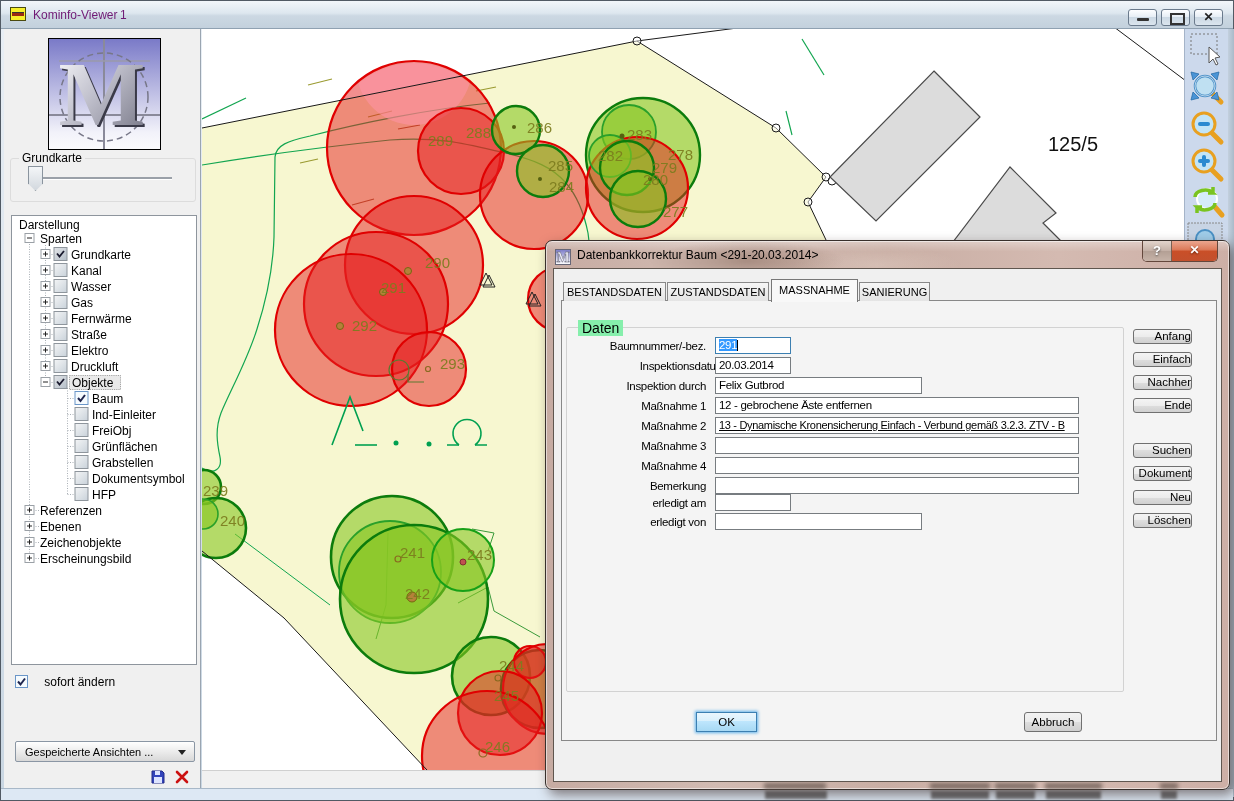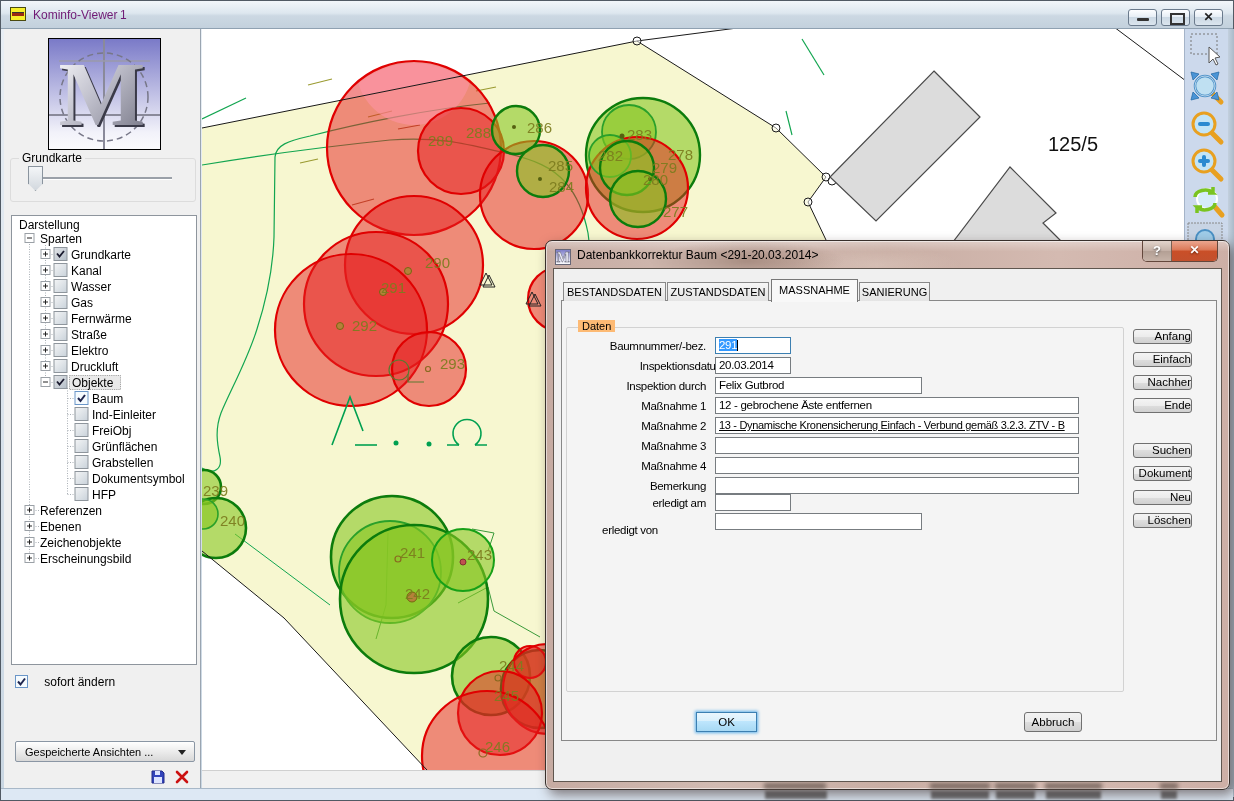--- a/index.html
+++ b/index.html
@@ -481,32 +481,32 @@
 
   <div class="abs" style="left:7px;top:27px;width:669px;height:514px;background:#f0f0f0;border:1px solid #5f564f;box-sizing:border-box;">
 
     <div class="abs" style="left:7px;top:31px;width:656px;height:441px;background:#f4f4f4;border:1px solid #888;box-sizing:border-box;"></div>
     <div class="abs tab" style="left:9px;top:13px;width:103px;">BESTANDSDATEN</div>
     <div class="abs tab" style="left:113px;top:13px;width:102px;">ZUSTANDSDATEN</div>
     <div class="abs tab" style="left:305px;top:13px;width:71px;">SANIERUNG</div>
     <div class="abs tabact" style="left:217px;top:10px;width:87px;">MASSNAHME</div>
 
     <div class="abs" style="left:12px;top:58px;width:558px;height:365px;border:1px solid #d2d2d2;border-radius:2px;box-sizing:border-box;"></div>
-    <div class="abs" style="left:24px;top:51px;background:#fdba74;padding:0 4px;font-size:11px;">Daten</div>
+    <div class="abs" style="left:24px;top:51px;background:#86efac;padding:0 4px;font-size:14px;">Daten</div>
 
     <div class="abs lbl" style="top:69px;">Baumnummer/-bez.</div>
     <div class="abs lbl" style="top:89px;margin-left:19px;">Inspektionsdatum</div>
     <div class="abs lbl" style="top:109px;">Inspektion durch</div>
     <div class="abs lbl" style="top:129px;">Maßnahme 1</div>
     <div class="abs lbl" style="top:149px;">Maßnahme 2</div>
     <div class="abs lbl" style="top:169px;">Maßnahme 3</div>
     <div class="abs lbl" style="top:189px;">Maßnahme 4</div>
     <div class="abs lbl" style="top:209px;">Bemerkung</div>
     <div class="abs lbl" style="top:226px;">erledigt am</div>
-    <div class="abs lbl" style="top:253px;text-align:center;">erledigt von</div>
+    <div class="abs lbl" style="top:245px;">erledigt von</div>
     <div class="abs fld" style="top:68px;width:76px;border-color:#3c7fb1;"><span style="background:#3399ff;color:#fff;">291</span><b style="display:inline-block;width:1px;height:11px;background:#000;vertical-align:-2px;"></b></div>
     <div class="abs fld" style="top:88px;width:76px;">20.03.2014</div>
     <div class="abs fld" style="top:108px;width:207px;">Felix Gutbrod</div>
     <div class="abs fld" style="top:128px;width:364px;">12 - gebrochene Äste entfernen</div>
     <div class="abs fld" style="top:148px;width:364px;font-size:11px;letter-spacing:-0.32px;text-decoration:underline;">13 - Dynamische Kronensicherung Einfach - Verbund gemäß 3.2.3. ZTV - B</div>
     <div class="abs fld" style="top:168px;width:364px;"></div>
     <div class="abs fld" style="top:188px;width:364px;"></div>
     <div class="abs fld" style="top:208px;width:364px;"></div>
     <div class="abs fld" style="top:225px;width:76px;"></div>
     <div class="abs fld" style="top:244px;width:207px;"></div>

